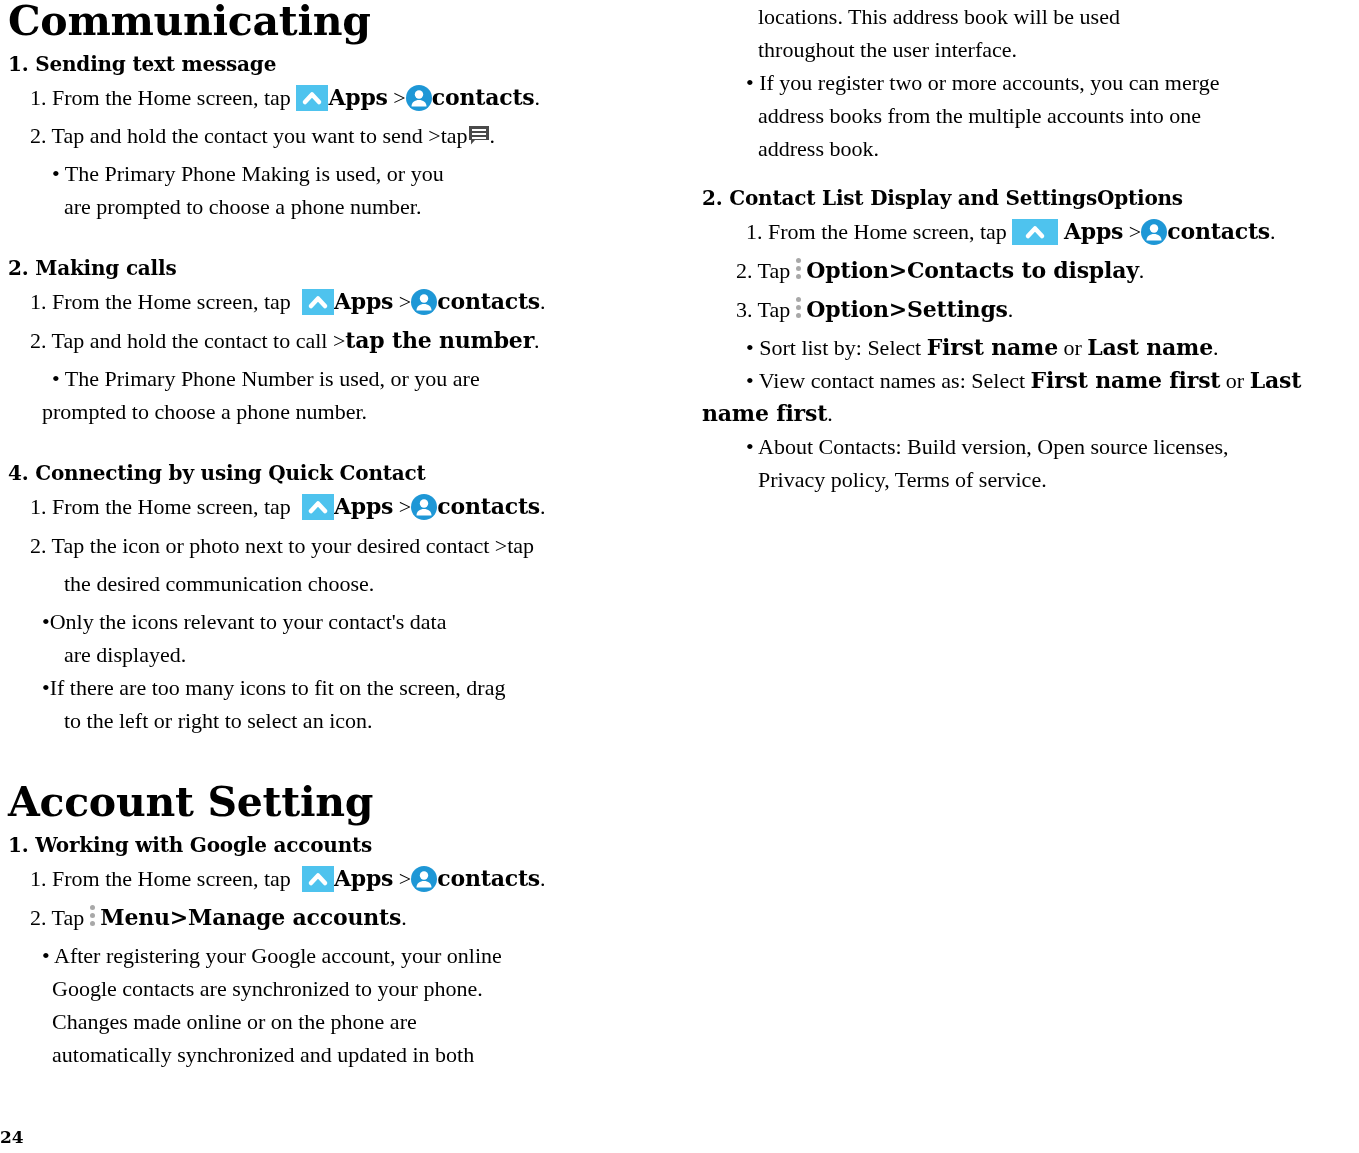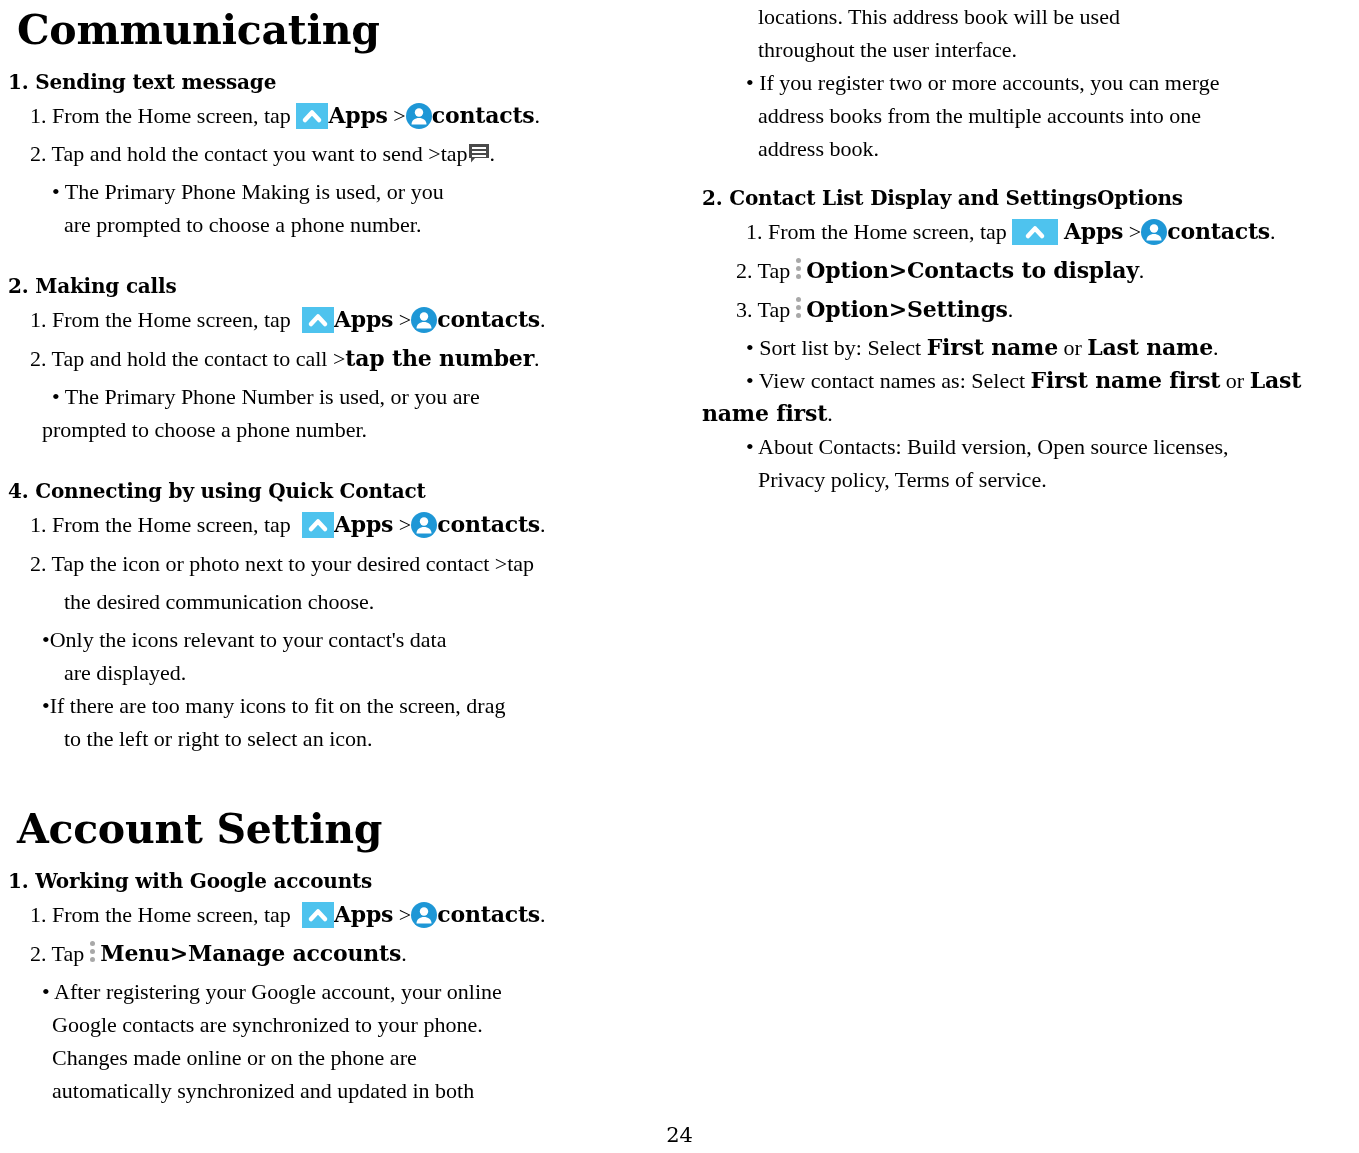--- a/index.html
+++ b/index.html
@@ -27,21 +27,21 @@
   }
   .col-left  { left: 8px; }
   .col-right { left: 702px; }
 
   
   h1.title {
     font-family: "DejaVu Serif", "Liberation Serif", serif;
     font-weight: bold;
     font-size: 41px;
     line-height: 1.05;
-    margin: 9px;
+    margin: 0;
     letter-spacing: -0.3px;
   }
   h2.sub {
     font-family: "DejaVu Serif", "Liberation Serif", serif;
     font-weight: bold;
     font-size: 20px;
     line-height: 1.15;
     margin: 0;
     letter-spacing: -0.2px;
   }
@@ -110,24 +110,23 @@
     background: #a8a8a8;
     margin: 0 auto 3px auto;
   }
 
   
   .pageno {
     position: absolute;
     left: 0;
     right: 0;
     bottom: 6px;
-    text-align: center;
-    font-family: "DejaVu Serif", "Liberation Serif", serif;
-    font-weight: normal;
-    font-size: 21px;
+    font-family: "DejaVu Serif", "Liberation Serif", serif;
+    font-weight: bold;
+    font-size: 17px;
   }
 
   .sp-s  { height: 10px; }
   .sp-m  { height: 22px; }
   .sp-l  { height: 34px; }
   .sp-xl { height: 44px; }
 </style>
 </head>
 <body>
 

